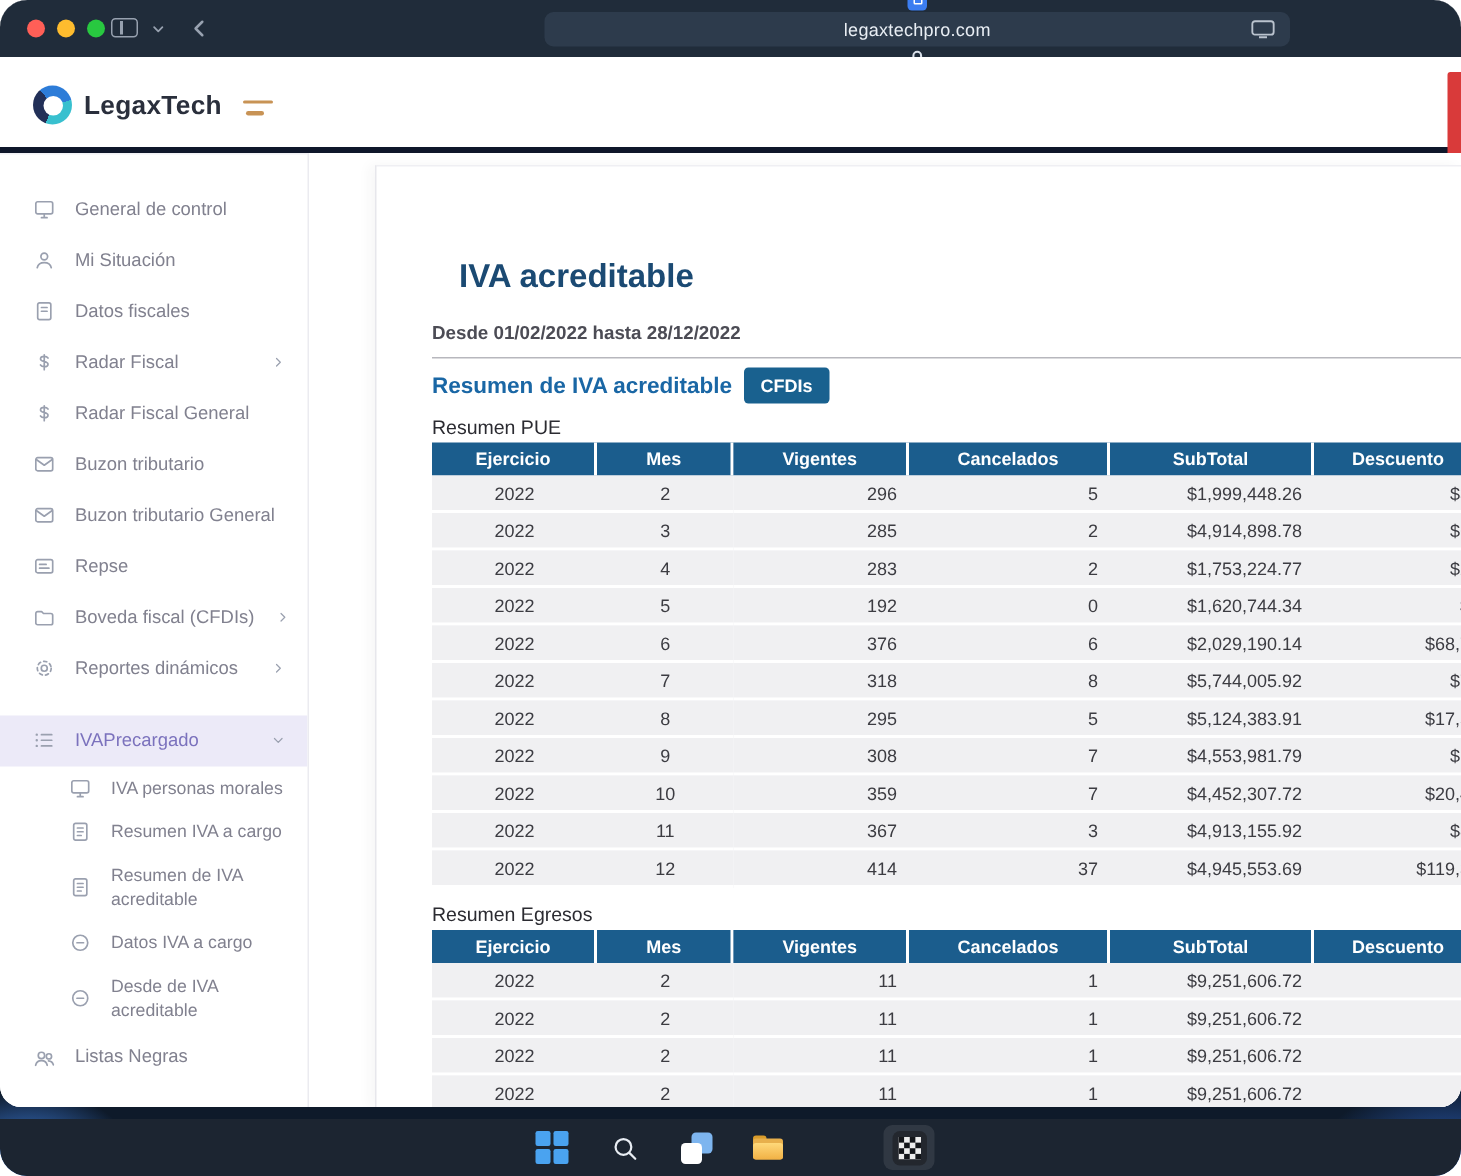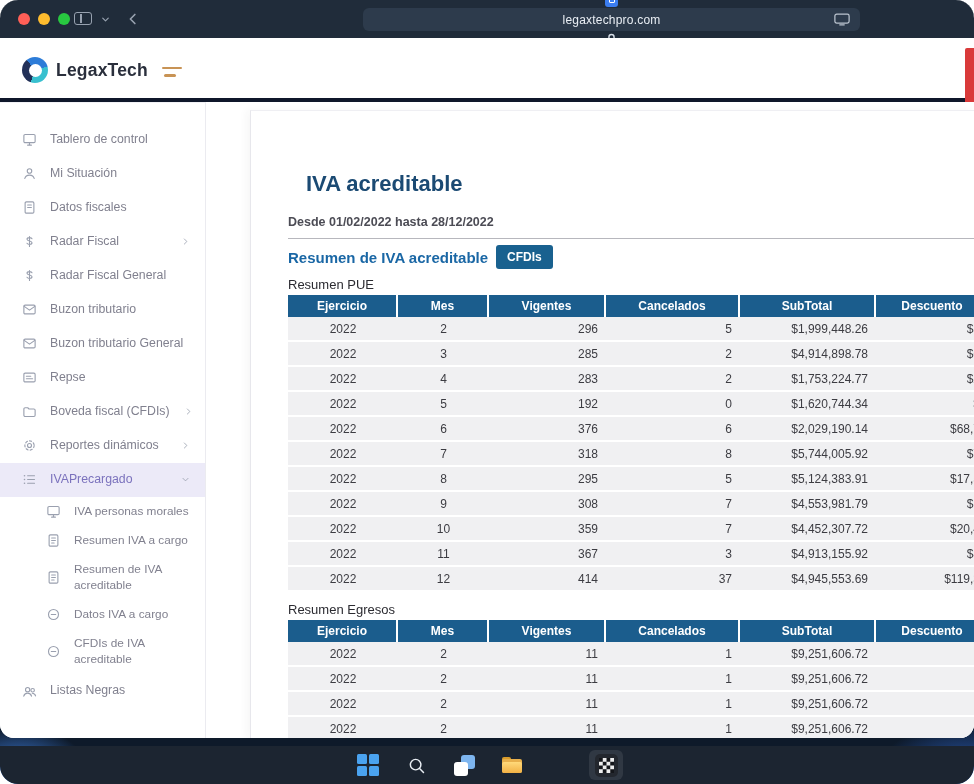--- a/index.html
+++ b/index.html
@@ -50,21 +50,21 @@
   
   .sidebar{position:absolute;left:0;top:102px;width:206px;bottom:0;background:#fff;
     border-right:1px solid #ebebf0;border-top:1px solid #f1f1f5;padding-top:20px;overflow:hidden;}
   .sb-item{display:flex;align-items:center;gap:13px;padding:9px 14px 9px 22px;cursor:pointer;}
   .sb-ic{flex:0 0 15px;display:flex;}
   .sb-label{font-size:12.3px;color:#81818f;line-height:1.3;white-space:nowrap;}
   .sb-item.sub{padding:7px 14px 7px 46px;}
   .sb-item.sub .sb-label{font-size:11.8px;white-space:normal;max-width:116px;}
   .sb-chev{margin-left:auto;display:flex;}
   .sb-chev svg{width:11px;height:11px;}
-  .sb-item.active{background:var(--active-bg,#eceaf8);}
+  .sb-item.active{background:var(--active-bg,#eceaf8);margin-top:14px;}
   .sb-item.active .sb-label{color:#7b72bd;}
 
   
   .main{position:absolute;left:206px;top:102px;right:0;bottom:0;background:#fff;}
   .card{position:absolute;left:44px;top:8px;right:0;bottom:0;border-left:1px solid #e7e7ec;
     border-top:1px solid #efeff3;box-shadow:-4px 0 8px rgba(40,40,60,.04);padding:42px 0 0 37px;}
   .page-title{margin:18px;font-size:22px;font-weight:bold;color:var(--title-navy,#1b4a73);}
   .date-range{margin-top:5px;font-size:12.5px;font-weight:bold;color:#4c4c55;}
   .rule{margin-top:9px;height:1px;background:#b7b7bd;}
   .sec-row{margin-top:6px;display:flex;align-items:center;gap:8px;}
@@ -160,21 +160,21 @@
 
     <nav class="sidebar">
       <div>
           <div class="sb-item">
             <span class="sb-ic">
               <svg width="15" height="15" viewBox="0 0 24 24" fill="none" stroke="#9aa0af" stroke-width="1.8" stroke-linecap="round" stroke-linejoin="round">
                 <rect x="3" y="4" width="18" height="13" rx="2"></rect>
                 <path d="M9 21h6M12 17v4"></path>
               </svg>
             </span>
-            <span class="sb-label">Tablero de control</span>
+            <span class="sb-label">General de control</span>
           </div>
           <div class="sb-item">
             <span class="sb-ic">
               <svg width="15" height="15" viewBox="0 0 24 24" fill="none" stroke="#9aa0af" stroke-width="1.8" stroke-linecap="round" stroke-linejoin="round">
                 <circle cx="12" cy="8" r="3.6"></circle>
                 <path d="M4.5 20c.8-3.6 3.9-5.5 7.5-5.5s6.7 1.9 7.5 5.5"></path>
               </svg>
             </span>
             <span class="sb-label">Mi Situación</span>
           </div>
@@ -312,21 +312,21 @@
             </span>
             <span class="sb-label">Datos IVA a cargo</span>
           </div>
           <div class="sb-item sub">
             <span class="sb-ic">
               <svg width="15" height="15" viewBox="0 0 24 24" fill="none" stroke="#9aa0af" stroke-width="1.8" stroke-linecap="round" stroke-linejoin="round">
                 <circle cx="12" cy="12" r="8"></circle>
                 <path d="M8.5 12h7"></path>
               </svg>
             </span>
-            <span class="sb-label">CFDIs de IVA acreditable</span>
+            <span class="sb-label">Desde de IVA acreditable</span>
           </div>
           <div class="sb-item">
             <span class="sb-ic">
               <svg width="15" height="15" viewBox="0 0 24 24" fill="none" stroke="#9aa0af" stroke-width="1.8" stroke-linecap="round" stroke-linejoin="round">
                 <circle cx="9" cy="9" r="3.4"></circle>
                 <path d="M2.8 19.5c.7-3.2 3.3-4.9 6.2-4.9s5.5 1.7 6.2 4.9"></path>
                 <circle cx="17" cy="10" r="2.8"></circle>
                 <path d="M16.5 14.8c2.6.2 4.6 1.8 5.2 4.2"></path>
               </svg>
             </span>

